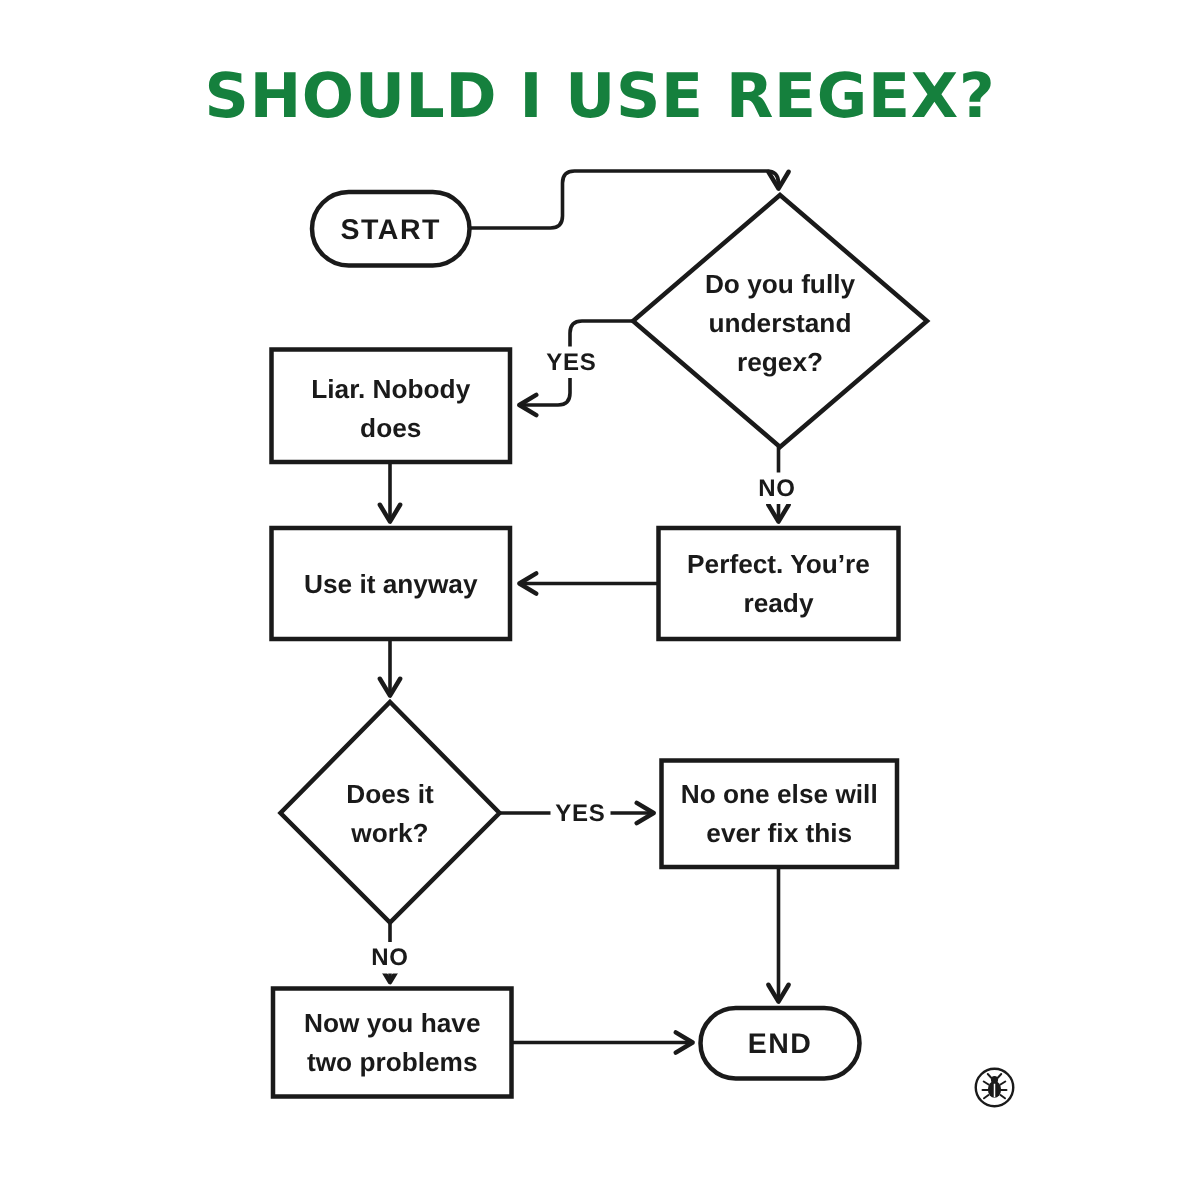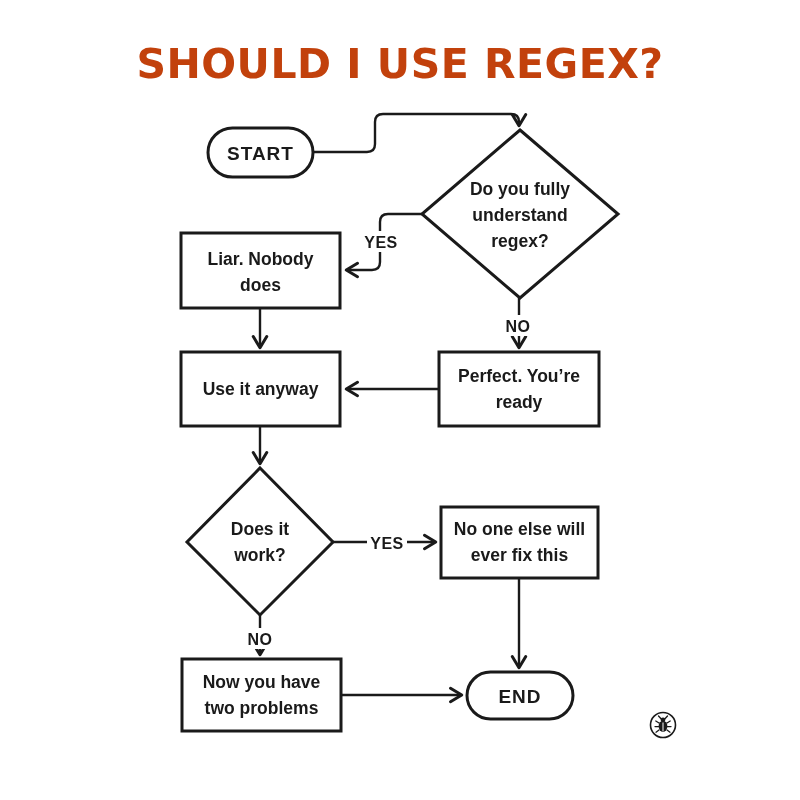--- a/index.html
+++ b/index.html
@@ -18,21 +18,21 @@
     position: absolute;
     top: 40px;
     left: 0;
     width: 800px;
     margin: 0;
     text-align: center;
     font-family: "DejaVu Sans", "Liberation Sans", sans-serif;
     font-weight: 700;
     font-size: 41px;
     letter-spacing: 0.5px;
-    color: #c2410c;
+    color: #15803d;
   }
   .chart-svg {
     position: absolute;
     top: 0;
     left: 0;
   }
   .shape {
     fill: #ffffff;
     stroke: #1a1a1a;
     stroke-width: 3;

